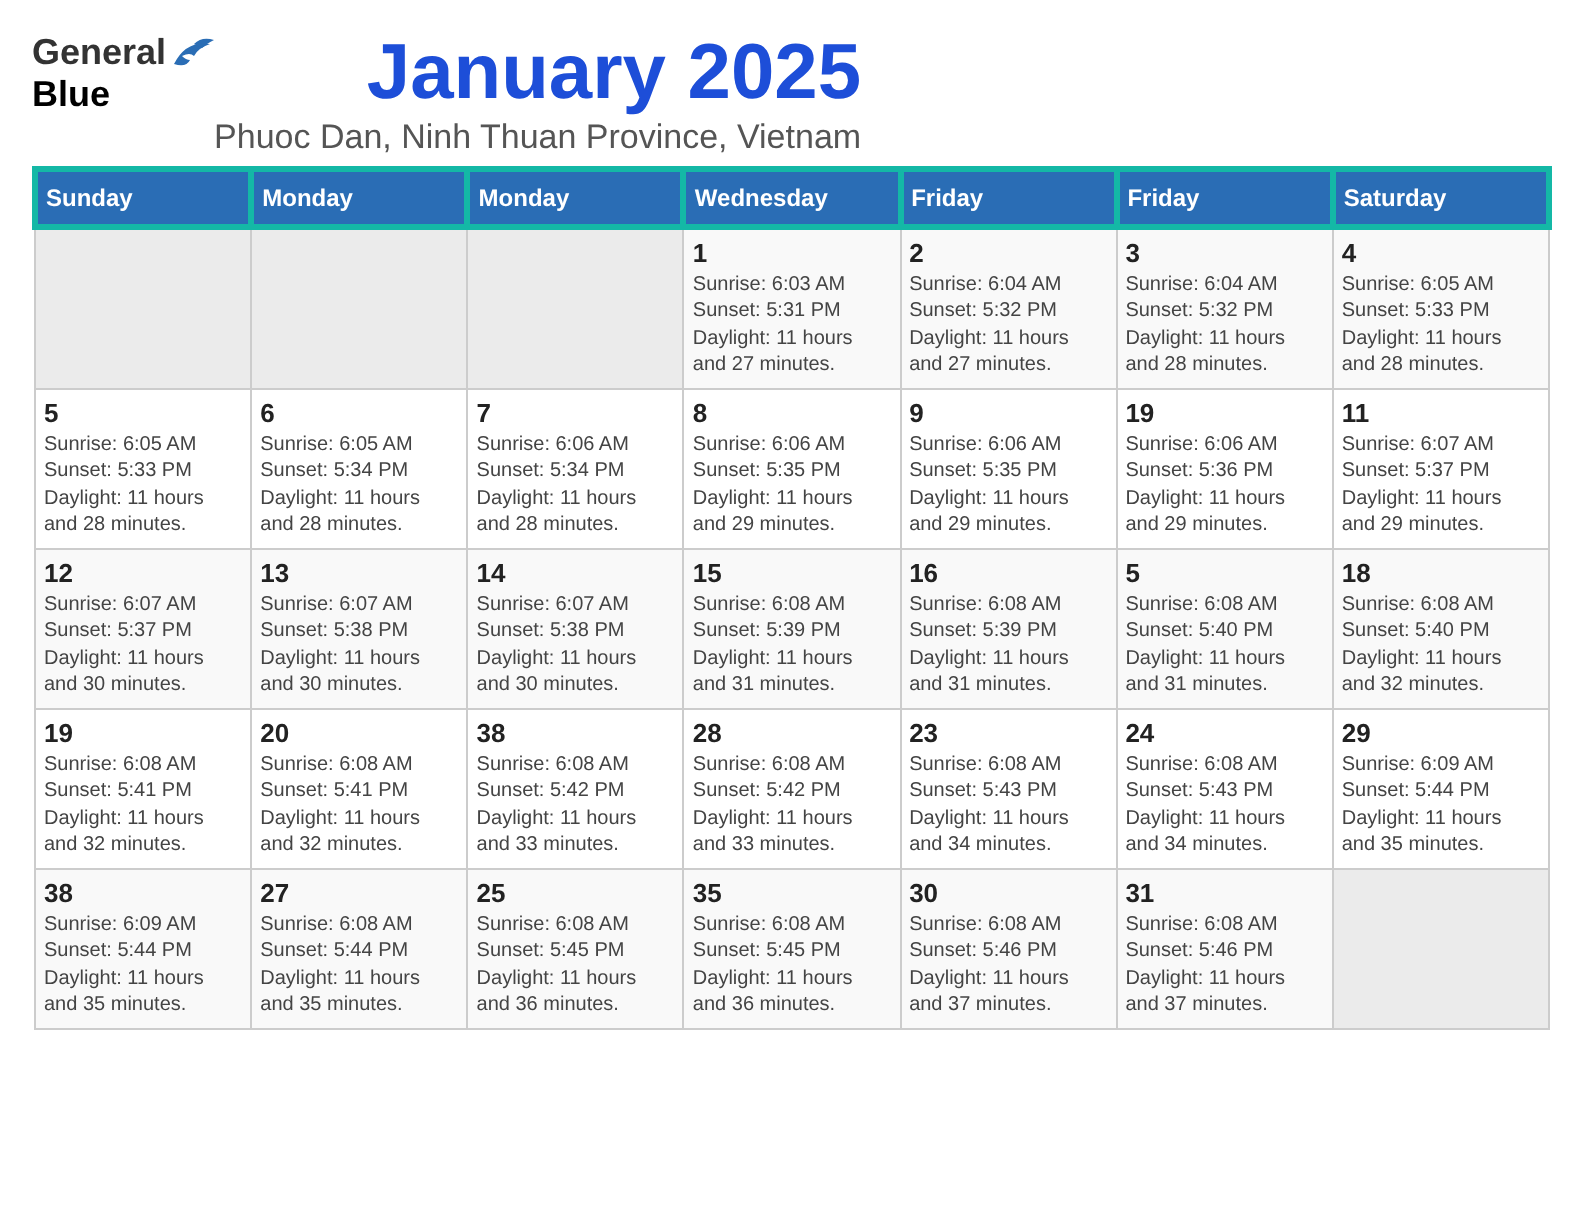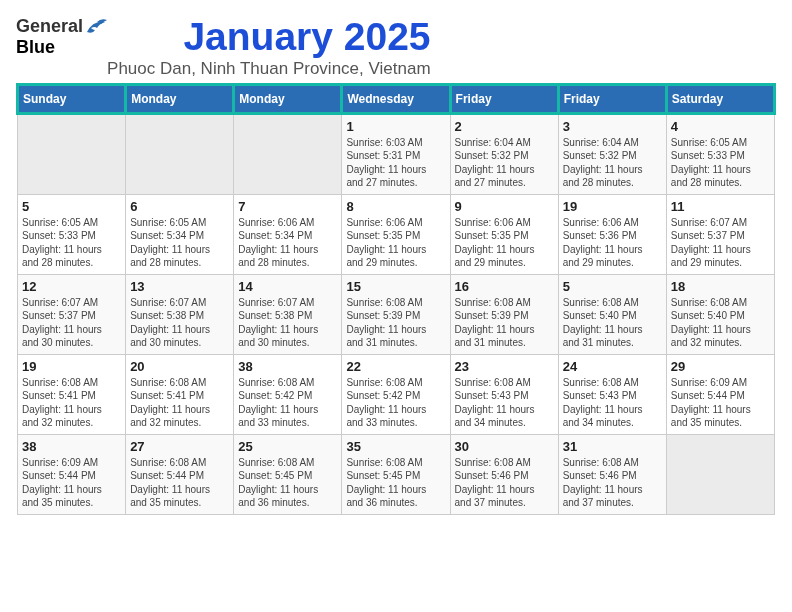--- a/index.html
+++ b/index.html
@@ -205,21 +205,21 @@
         </td>
         <td>
           <div class="cell-date">20</div>
           <div class="cell-info">Sunrise: 6:08 AM<br>Sunset: 5:41 PM<br>Daylight: 11 hours and 32 minutes.</div>
         </td>
         <td>
           <div class="cell-date">38</div>
           <div class="cell-info">Sunrise: 6:08 AM<br>Sunset: 5:42 PM<br>Daylight: 11 hours and 33 minutes.</div>
         </td>
         <td>
-          <div class="cell-date">22</div>
+          <div class="cell-date">28</div>
           <div class="cell-info">Sunrise: 6:08 AM<br>Sunset: 5:42 PM<br>Daylight: 11 hours and 33 minutes.</div>
         </td>
         <td>
           <div class="cell-date">23</div>
           <div class="cell-info">Sunrise: 6:08 AM<br>Sunset: 5:43 PM<br>Daylight: 11 hours and 34 minutes.</div>
         </td>
         <td>
           <div class="cell-date">24</div>
           <div class="cell-info">Sunrise: 6:08 AM<br>Sunset: 5:43 PM<br>Daylight: 11 hours and 34 minutes.</div>
         </td>

